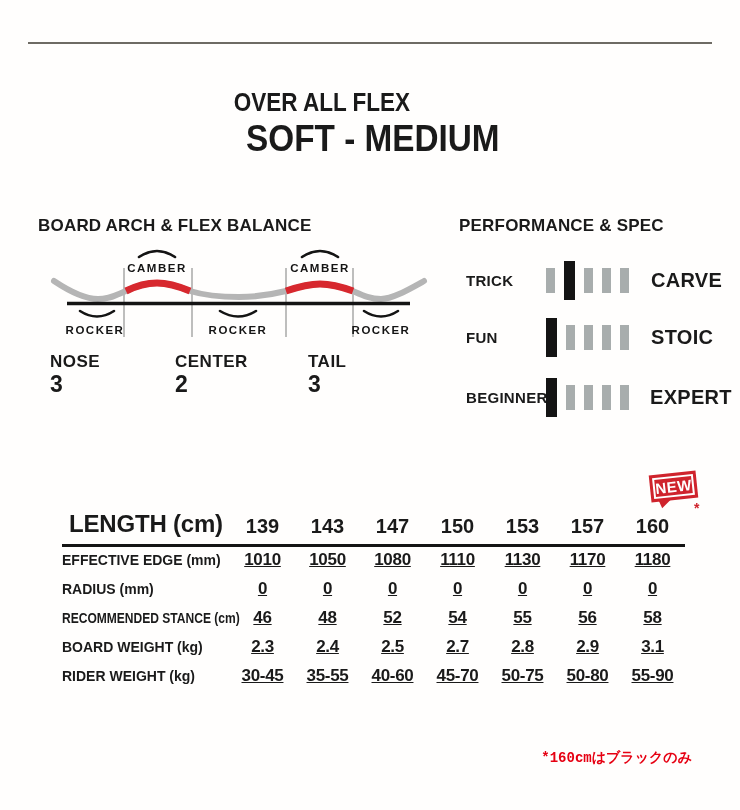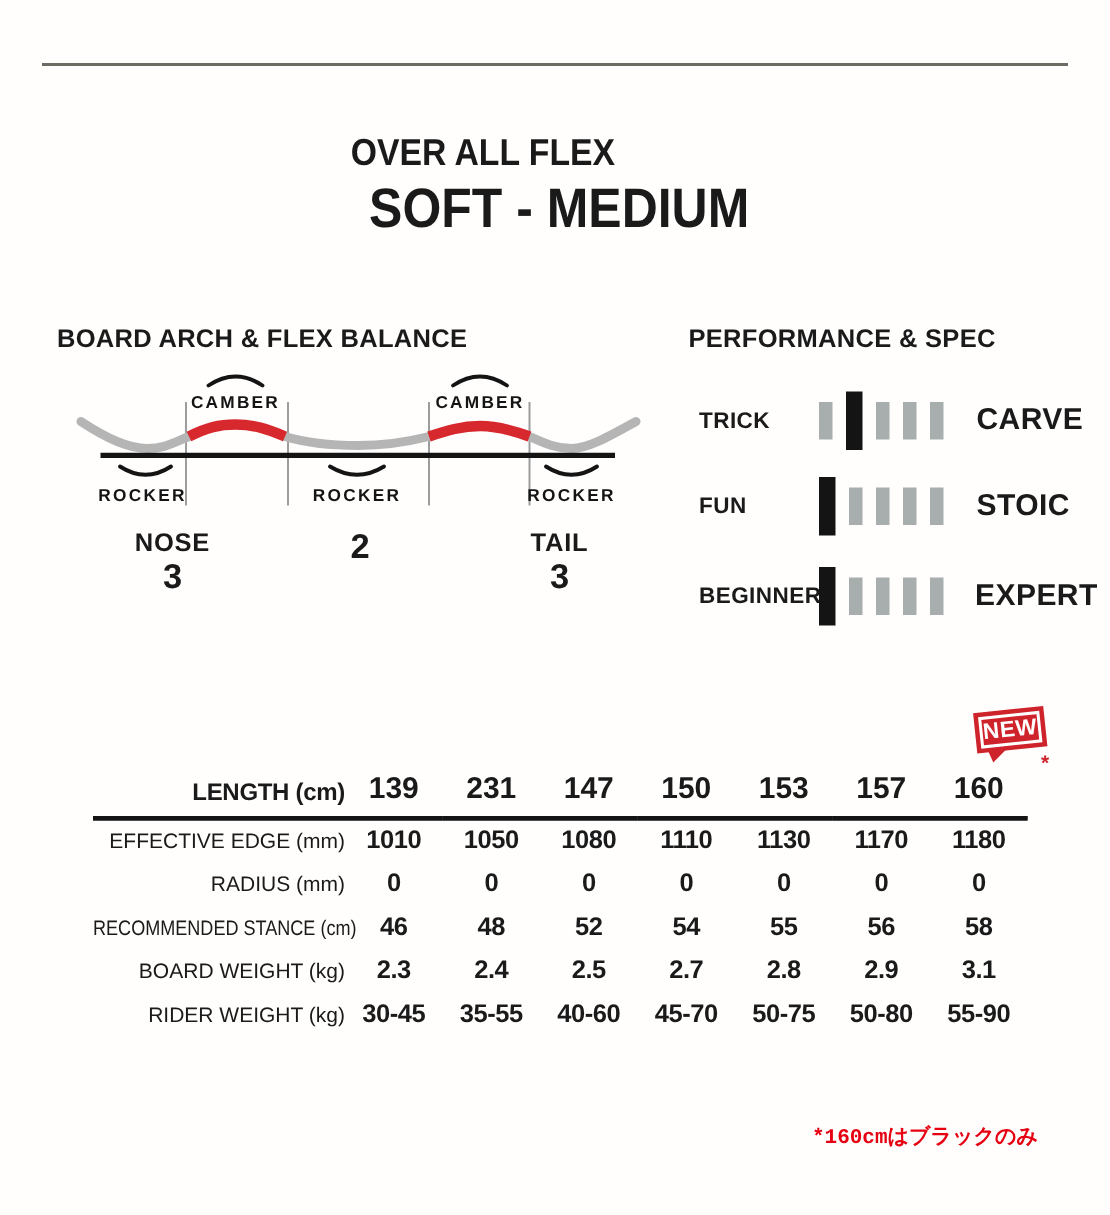--- a/index.html
+++ b/index.html
@@ -22,41 +22,41 @@
   .perf-title  { left:459px; top:216px; }
 
   .board-svg { position:absolute; left:40px; top:243px; }
   .board-svg .divider { stroke:var(--divider-gray,#9b9b9b); stroke-width:1.3; }
   .board-svg .spine { fill:none; stroke:var(--profile-gray,#b5b5b5); stroke-width:6; stroke-linecap:round; }
   .board-svg .camber-seg { fill:none; stroke:var(--camber-red,#d7282e); stroke-width:7; stroke-linecap:butt; }
   .board-svg .baseline { stroke:var(--baseline-black,#141414); stroke-width:3.5; }
   .board-svg .arc { fill:none; stroke:var(--baseline-black,#141414); stroke-width:2.6; stroke-linecap:round; }
   .board-svg text { font-family:"Liberation Sans", sans-serif; font-weight:bold; font-size:11.5px; letter-spacing:1.5px; fill:#141414; text-anchor:middle; }
 
-  .zone { position:absolute; top:352px; width:130px; text-align:center; }
+  .zone { position:absolute; top:352px; width:130px; }
   .zone-name { font-size:17px; font-weight:bold; letter-spacing:0.5px; }
   .zone-score { font-size:23px; font-weight:bold; line-height:23px; margin-top:1px; }
 
   .perf-row { position:absolute; left:466px; width:260px; height:40px; display:flex; align-items:center; }
   .perf-left { width:80px; font-size:15px; font-weight:bold; letter-spacing:0.3px; }
   .bars { width:84px; display:flex; align-items:center; gap:9px; }
   .bar { width:9px; height:25px; background:var(--bar-inactive,#a8adad); }
   .bar.active { width:11px; height:39px; background:var(--bar-active,#141414); }
   .perf-right { margin-left:21px; font-size:20px; font-weight:bold; letter-spacing:0.3px; }
 
   table.spec { position:absolute; left:62px; top:508px; width:623px; border-collapse:collapse; table-layout:fixed; }
   table.spec col.lbl { width:168px; }
   table.spec col.val { width:65px; }
   table.spec th, table.spec td { padding:0; vertical-align:middle; white-space:nowrap; }
   table.spec thead th { height:37px; border-bottom:3px solid #141414; vertical-align:bottom; padding-bottom:6px; }
-  table.spec thead th.len { text-align:right; font-size:16px; letter-spacing:-0.2px; position:relative; box-shadow:0 1px 0 0 #141414; }
+  table.spec thead th.len { text-align:center; font-size:24px; letter-spacing:-0.2px; position:relative; box-shadow:0 1px 0 0 #141414; }
   table.spec thead th.num { text-align:center; font-size:20px;margin-top:30px; }
   table.spec tbody td { height:29px; }
-  table.spec tbody td.lbl { text-align:right; font-size:14px; font-weight:normal; }
-  table.spec tbody td.val { text-align:center; font-size:17px; font-weight:bold; letter-spacing:-0.3px; }
+  table.spec tbody td.lbl { text-align:left; font-size:14px; font-weight:bold; }
+  table.spec tbody td.val { text-align:center; font-size:17px; font-weight:bold; letter-spacing:-0.3px;text-decoration:underline; }
   .rowlabel { display:inline-block; transform-origin:0 50%; }
   .rowlabel.condense { transform:scaleX(0.86); }
 
   .new-badge { position:absolute; left:650px; top:473px; width:47px; height:27px;
     background:var(--badge-red,#cf232c); transform:rotate(-6deg);
     display:flex; align-items:center; justify-content:center; }
   .new-badge::before { content:''; position:absolute; inset:3px; border:2px solid #fff; }
   .new-badge-text { position:relative; color:#fff; font-size:15px; font-weight:bold; letter-spacing:0.5px; }
   .new-badge-tail { position:absolute; left:7px; bottom:-7px; width:0; height:0;
     border-top:9px solid var(--badge-red,#cf232c); border-left:3px solid transparent; border-right:11px solid transparent; }
@@ -104,20 +104,21 @@
     <text x="55" y="91">ROCKER</text>
     <text x="198" y="91">ROCKER</text>
     <text x="341" y="91">ROCKER</text>
   </svg>
 
   <div class="zone" style="left:50px">
     <div class="zone-name">NOSE</div>
     <div class="zone-score">3</div>
   </div>
   <div class="zone" style="left:175px">
+    <div class="zone-name">CENTER</div>
     <div class="zone-score">2</div>
   </div>
   <div class="zone" style="left:308px">
     <div class="zone-name">TAIL</div>
     <div class="zone-score">3</div>
   </div>
 
   <div class="perf-row" style="top:260px">
     <div class="perf-left">TRICK</div>
     <div class="bars">
@@ -166,21 +167,21 @@
         <col class="val">
         <col class="val">
         <col class="val">
         <col class="val">
         <col class="val">
     </colgroup>
     <thead>
       <tr>
         <th class="len">LENGTH (cm)</th>
         <th class="num">139</th>
-        <th class="num">231</th>
+        <th class="num">143</th>
         <th class="num">147</th>
         <th class="num">150</th>
         <th class="num">153</th>
         <th class="num">157</th>
         <th class="num">160</th>
       </tr>
     </thead>
     <tbody>
       <tr>
         <td class="lbl"><span class="rowlabel">EFFECTIVE EDGE (mm)</span></td>

